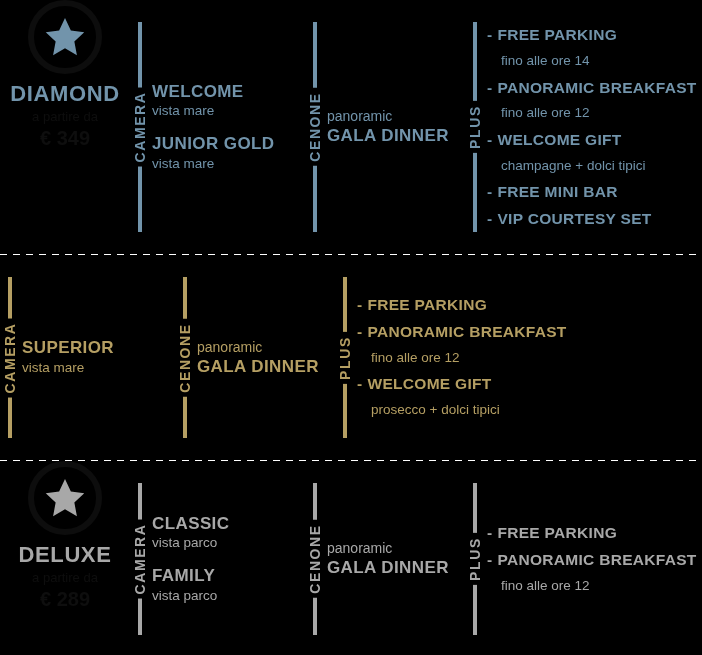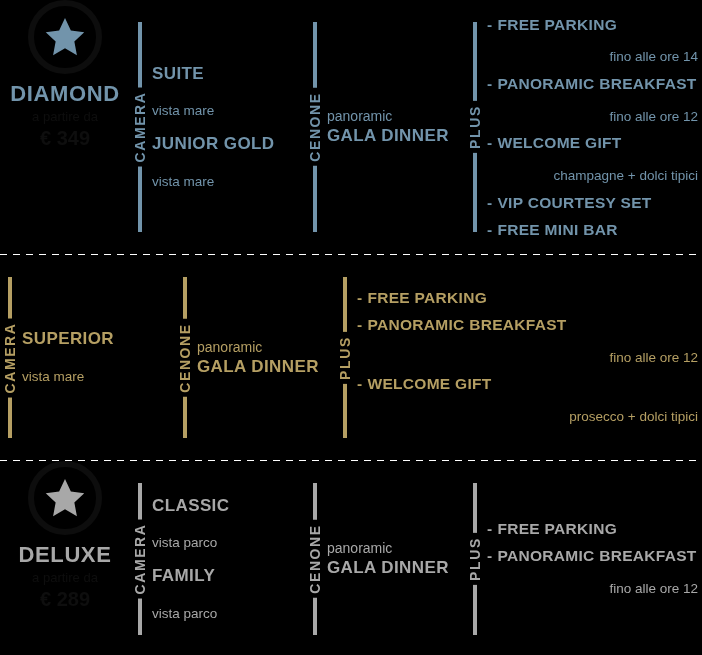--- a/index.html
+++ b/index.html
@@ -169,21 +169,21 @@
     font-size: 17px;
     font-weight: bold;
     letter-spacing: 0.4px;
     line-height: 1.15;
     white-space: nowrap;
   }
   .room-view {
     font-size: 13.5px;
     font-weight: normal;
     line-height: 1.3;
-    margin-top: 19px;
+    margin-top: 1px;
     white-space: nowrap;
   }
 
   
   .dinner-sub {
     font-size: 14px;
     font-weight: normal;
     line-height: 1.35;
     white-space: nowrap;
   }
@@ -204,24 +204,23 @@
     font-weight: bold;
     letter-spacing: 0.3px;
     line-height: 1.15;
     white-space: nowrap;
   }
   .plus-dash { display: inline-block; margin-right: 5px; }
   .plus-note {
     font-size: 13.5px;
     font-weight: normal;
     line-height: 1.3;
-    margin-top: 15px;
+    margin-top: 8px;
     padding-left: 14px;
     white-space: nowrap;
-    text-align: right;
   }
 
   
   .t-diamond .tier-name,
   .t-diamond .rule-label,
   .t-diamond .room-name,
   .t-diamond .room-view,
   .t-diamond .dinner-sub,
   .t-diamond .dinner-main,
   .t-diamond .plus-title,
@@ -269,21 +268,21 @@
       <div class="tier-price">€ 349</div>
     </div>
 
     <div class="col-sec col-camera">
       <div class="rule">
         <div class="rule-line"></div>
         <div class="rule-label">CAMERA</div>
       </div>
       <div class="col-body">
         <div class="room-entry">
-          <div class="room-name">SUITE</div>
+          <div class="room-name">WELCOME</div>
           <div class="room-view">vista mare</div>
         </div>
         <div class="room-entry">
           <div class="room-name">JUNIOR GOLD</div>
           <div class="room-view">vista mare</div>
         </div>
       </div>
     </div>
 
     <div class="col-sec col-cenone">
@@ -309,24 +308,24 @@
         </div>
         <div class="plus-item">
           <div class="plus-title"><span class="plus-dash">-</span><span>PANORAMIC BREAKFAST</span></div>
           <div class="plus-note">fino alle ore 12</div>
         </div>
         <div class="plus-item">
           <div class="plus-title"><span class="plus-dash">-</span><span>WELCOME GIFT</span></div>
           <div class="plus-note">champagne + dolci tipici</div>
         </div>
         <div class="plus-item">
+          <div class="plus-title"><span class="plus-dash">-</span><span>FREE MINI BAR</span></div>
+        </div>
+        <div class="plus-item">
           <div class="plus-title"><span class="plus-dash">-</span><span>VIP COURTESY SET</span></div>
-        </div>
-        <div class="plus-item">
-          <div class="plus-title"><span class="plus-dash">-</span><span>FREE MINI BAR</span></div>
         </div>
       </div>
     </div>
   </div>
 
   <div class="separator"></div>
 
   <div class="tier-row gold t-gold">
 
 

